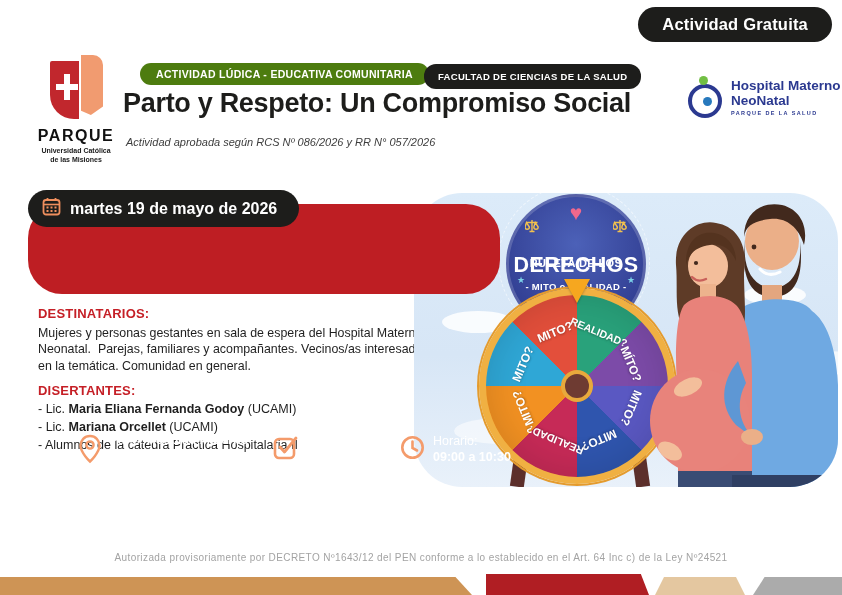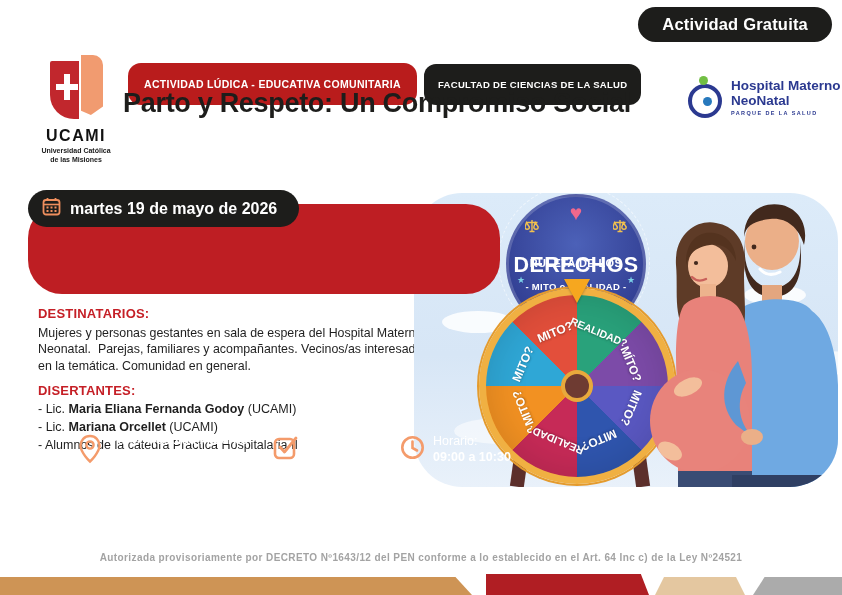--- a/index.html
+++ b/index.html
@@ -16,24 +16,24 @@
   .ucami-red{position:absolute;left:3px;top:7px;width:29px;height:58px;background:#c1272d;
     border-radius:2px 0 0 24px;}
   .ucami-orange{position:absolute;left:34px;top:1px;width:22px;height:60px;background:#f19b70;
     border-radius:0 10px 0 0;clip-path:polygon(0 0,100% 0,100% 86%,45% 100%,0 93%);}
   .ucami-cross-v{position:absolute;left:17px;top:20px;width:6px;height:26px;background:#fff;}
   .ucami-cross-h{position:absolute;left:9px;top:30px;width:22px;height:6px;background:#fff;}
   .ucami-word{font-size:16px;font-weight:600;letter-spacing:1.5px;color:#111;margin-top:3px;}
   .ucami-sub{font-size:7px;font-weight:700;line-height:1.25;color:#1a1a1a;margin-top:2px;}
 
   
-  .tag-activity{position:absolute;left:128px;top:63px;background:#b91c1c;color:#fff;
-    font-size:10.5px;font-weight:800;padding:15px 16px;border-radius:13px;letter-spacing:.3px;}
+  .tag-activity{position:absolute;left:140px;top:63px;background:#4d7c0f;color:#fff;
+    font-size:10.5px;font-weight:800;padding:5px 16px;border-radius:13px;letter-spacing:.3px;}
   .tag-faculty{position:absolute;left:424px;top:64px;background:#1d1d1b;color:#fff;
-    font-size:9.5px;font-weight:800;padding:15px 14px;border-radius:12px;letter-spacing:.3px;}
+    font-size:9.5px;font-weight:800;padding:7px 14px;border-radius:12px;letter-spacing:.3px;}
   .page-title{position:absolute;left:123px;top:88px;font-size:27px;font-weight:800;
     letter-spacing:-.3px;color:#1d1d1b;}
   .approval{position:absolute;left:126px;top:136px;font-size:11px;font-style:italic;color:#3d3d3d;}
 
   
   .hospital{position:absolute;left:686px;top:76px;display:flex;align-items:center;gap:7px;}
   .hosp-icon{position:relative;width:38px;height:44px;}
   .hosp-ring{position:absolute;left:2px;top:8px;width:26px;height:26px;border:4px solid #2b3990;
     border-radius:50%;}
   .hosp-dot-green{position:absolute;left:13px;top:0;width:9px;height:9px;background:#72bf44;border-radius:50%;}
@@ -98,21 +98,21 @@
   .dest-text{position:absolute;left:38px;top:325px;width:400px;font-size:12.4px;line-height:1.32;
     color:#1f1f1f;white-space:pre-wrap;}
   .dis-title{top:383px;}
   .speakers{position:absolute;left:38px;top:400px;font-size:12.5px;line-height:1.45;color:#1f1f1f;}
   .speakers b{font-weight:700;}
   .consultas{position:absolute;left:38px;top:477px;width:307px;background:#f4a87c;border-radius:14px;
     text-align:center;padding:6px 0;font-size:12px;font-weight:700;color:#423a33;letter-spacing:.2px;}
 
   
   .legal{position:absolute;left:0;right:0;top:552px;text-align:center;font-size:10px;color:#a3a3a3;
-    letter-spacing:.4px;font-weight:bold;}
+    letter-spacing:.4px;}
   .bar{position:absolute;height:18px;top:577px;}
   .bar-orange{left:0;width:472px;background:#ce9455;clip-path:polygon(0 0,96.5% 0,100% 100%,0 100%);}
   .bar-red{left:486px;width:163px;top:574px;height:21px;background:#b01e23;
     clip-path:polygon(0 0,95% 0,100% 100%,0 100%);}
   .bar-beige{left:655px;width:90px;background:#e4c7a0;clip-path:polygon(10% 0,90% 0,100% 100%,0 100%);}
   .bar-gray{left:753px;width:89px;background:#ababab;clip-path:polygon(13% 0,100% 0,100% 100%,0 100%);}
 </style>
 </head>
 <body>
 
@@ -120,30 +120,31 @@
 
   <div class="free-badge">Actividad Gratuita</div>
 
   <div class="ucami">
     <div class="ucami-shield">
       <div class="ucami-red"></div>
       <div class="ucami-orange"></div>
       <div class="ucami-cross-v"></div>
       <div class="ucami-cross-h"></div>
     </div>
-    <div class="ucami-word">UCAMI</div>
+    <div class="ucami-word">PARQUE</div>
     <div class="ucami-sub">
       <div>Universidad Católica</div>
       <div>de las Misiones</div>
     </div>
   </div>
 
   <div class="tag-activity">ACTIVIDAD LÚDICA - EDUCATIVA COMUNITARIA</div>
   <div class="tag-faculty">FACULTAD DE CIENCIAS DE LA SALUD</div>
   <div class="page-title">Parto y Respeto: Un Compromiso Social</div>
+  <div class="approval">Actividad aprobada según RCS Nº 086/2026 y RR N° 057/2026</div>
 
   <div class="hospital">
     <div class="hosp-icon">
       <div class="hosp-ring"></div>
       <div class="hosp-dot-green"></div>
       <div class="hosp-dot-blue"></div>
     </div>
     <div class="hosp-text">
       <div class="hosp-name">
         <div>Hospital Materno</div>

